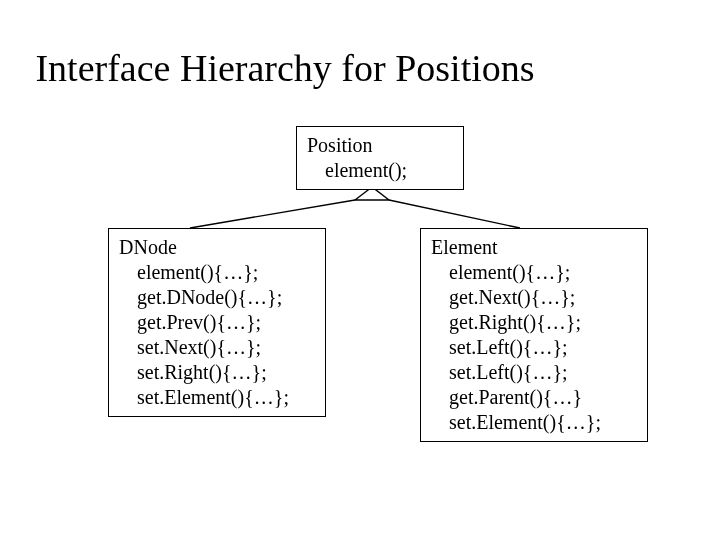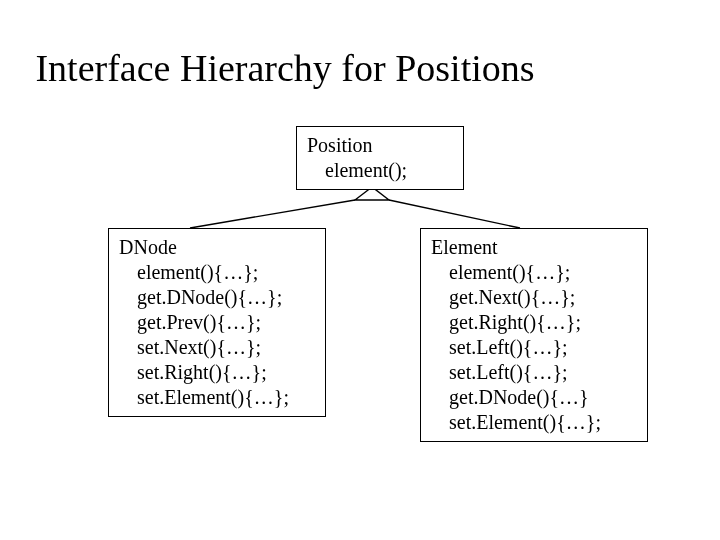--- a/index.html
+++ b/index.html
@@ -88,15 +88,15 @@
   <span class="method">set.Element(){…};</span>
 </div>
 
 <div class="box box-right">
   <span class="block-title">Element</span>
   <span class="method">element(){…};</span>
   <span class="method">get.Next(){…};</span>
   <span class="method">get.Right(){…};</span>
   <span class="method">set.Left(){…};</span>
   <span class="method">set.Left(){…};</span>
-  <span class="method">get.DNode(){…}</span>
+  <span class="method">get.Parent(){…}</span>
   <span class="method">set.Element(){…};</span>
 </div>
 
 </body></html>

